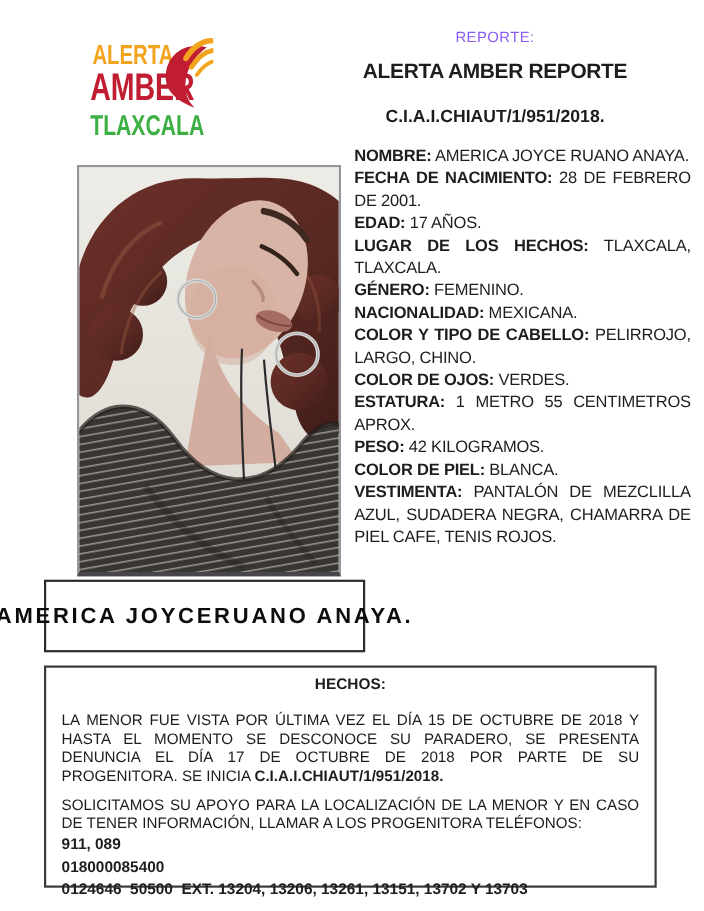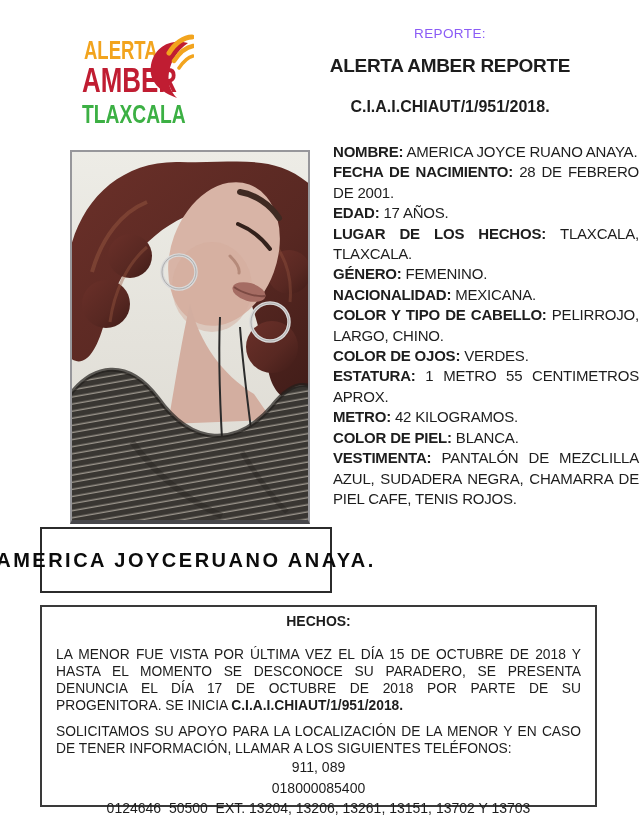--- a/index.html
+++ b/index.html
@@ -30,21 +30,21 @@
 
   
   .photo-frame {
     position: absolute; left: 70px; top: 150px; width: 240px; height: 374px;
     border: 2px solid #97979b; border-bottom: 4px solid #47474b;
     background: #e9e8e2; overflow: hidden;
   }
   .photo-frame svg { display: block; width: 100%; height: 100%; }
 
   
-  .details { position: absolute; left: 322px; top: 142px; width: 306px; margin-left: 11px; }
+  .details { position: absolute; left: 322px; top: 132px; width: 306px; }
   .details p.field {
     margin: 0; font-size: 15px; line-height: 20.4px;
     text-align: justify; letter-spacing: -0.2px; color: #1d1d1d;
   }
   .details p.field b { letter-spacing: -0.2px; }
 
   
   .name-box {
     position: absolute; left: 40px; top: 527px; width: 292px; height: 66px;
     border: 2px solid #2b2b2b; background: #ffffff;
@@ -58,22 +58,22 @@
   
   .hechos-box {
     position: absolute; left: 40px; top: 605px; width: 557px; height: 202px;
     border: 2px solid #3a3a3a; background: #ffffff;
     padding: 6px 14px 0 14px;
   }
   .hechos-heading { text-align: center; font-weight: bold; font-size: 14px; margin: 0 0 17px 0; }
   .hechos-par { margin: 0; font-size: 13.8px; line-height: 17px; text-align: justify; }
   .hechos-par.support { margin-top: 9px; }
   .phone-line {
-    margin: 0; font-size: 14px; font-weight: normal; line-height: 20.5px;
-    text-align: center; white-space: pre-wrap;
+    margin: 0; font-size: 14px; font-weight: bold; line-height: 20.5px;
+    text-align: left; white-space: pre-wrap;
   }
 </style>
 </head>
 <body>
 
 <div class="page">
 
   <div class="logo">
     <span class="logo-line logo-alerta">ALERTA</span>
     <span class="logo-line logo-amber">AMBER</span>
@@ -163,36 +163,36 @@
       <p class="field"><b>GÉNERO:</b> <span>FEMENINO.</span></p>
 
       <p class="field"><b>NACIONALIDAD:</b> <span>MEXICANA.</span></p>
 
       <p class="field"><b>COLOR Y TIPO DE CABELLO:</b> <span>PELIRROJO, LARGO, CHINO.</span></p>
 
       <p class="field"><b>COLOR DE OJOS:</b> <span>VERDES.</span></p>
 
       <p class="field"><b>ESTATURA:</b> <span>1 METRO 55 CENTIMETROS APROX.</span></p>
 
-      <p class="field"><b>METRO:</b> <span>42 KILOGRAMOS.</span></p>
+      <p class="field"><b>PESO:</b> <span>42 KILOGRAMOS.</span></p>
 
       <p class="field"><b>COLOR DE PIEL:</b> <span>BLANCA.</span></p>
 
       <p class="field"><b>VESTIMENTA:</b> <span>PANTALÓN DE MEZCLILLA AZUL, SUDADERA NEGRA, CHAMARRA DE PIEL CAFE, TENIS ROJOS.</span></p>
     </div>
 
   <div class="name-box">
     <span class="name-line">AMERICA JOYCE</span>
     <span class="name-line">RUANO ANAYA.</span>
   </div>
 
   <div class="hechos-box">
     <p class="hechos-heading">HECHOS:</p>
     <p class="hechos-par"><span>LA MENOR FUE VISTA POR ÚLTIMA VEZ EL DÍA 15 DE OCTUBRE DE 2018 Y HASTA EL MOMENTO SE DESCONOCE SU PARADERO, SE PRESENTA DENUNCIA EL DÍA 17 DE OCTUBRE DE 2018 POR PARTE DE SU PROGENITORA. SE INICIA </span><b>C.I.A.I.CHIAUT/1/951/2018.</b></p>
-    <p class="hechos-par support">SOLICITAMOS SU APOYO PARA LA LOCALIZACIÓN DE LA MENOR Y EN CASO DE TENER INFORMACIÓN, LLAMAR A LOS SIGUIENTES TELÉFONOS:</p>
+    <p class="hechos-par support">SOLICITAMOS SU APOYO PARA LA LOCALIZACIÓN DE LA MENOR Y EN CASO DE TENER INFORMACIÓN, LLAMAR A LOS PROGENITORA TELÉFONOS:</p>
     <div>
 
         <p class="phone-line">911, 089</p>
 
         <p class="phone-line">018000085400</p>
 
         <p class="phone-line">0124646  50500  EXT. 13204, 13206, 13261, 13151, 13702 Y 13703</p>
       </div>
   </div>
 

